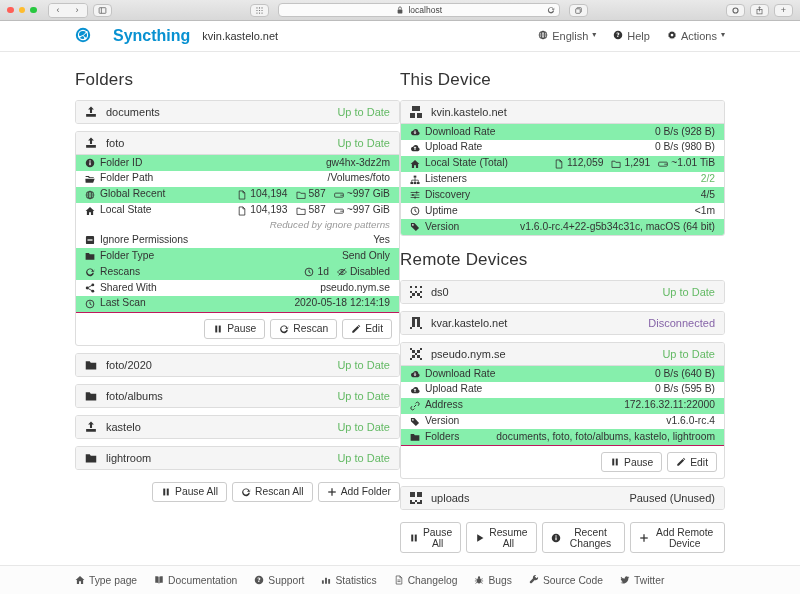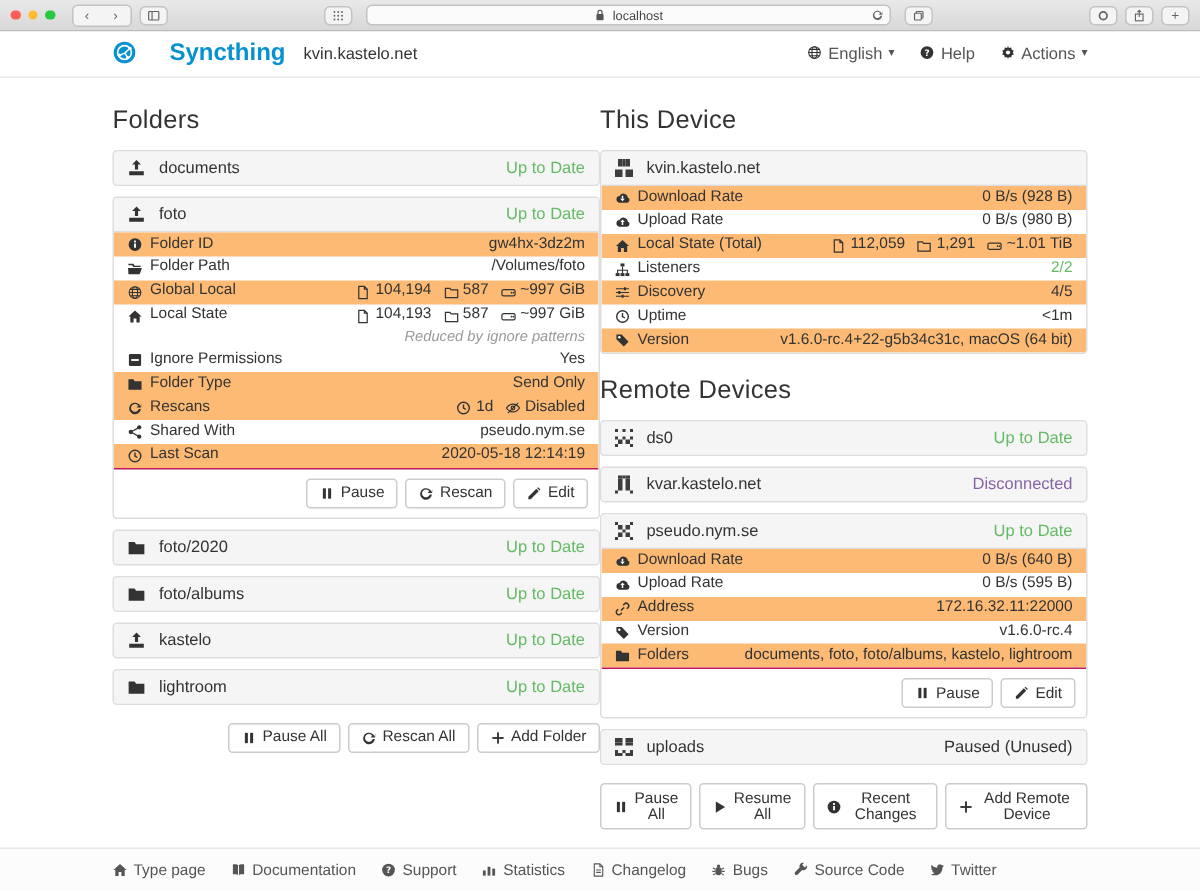--- a/index.html
+++ b/index.html
@@ -15,21 +15,21 @@
   .browser { height:21px; flex:0 0 21px; background:linear-gradient(#e9e9e9,#d8d8d8);
     border-bottom:1px solid #bcbcbc; display:flex; align-items:center; padding:0 7px; gap:5px; }
   .tl { width:6.5px; height:6.5px; border-radius:50%; }
   .tl.r { background:#ff5f57; } .tl.y { background:#febc2e; } .tl.g { background:#28c840; }
   .cgroup { display:flex; border:1px solid #c3c3c3; border-radius:4px; overflow:hidden; margin-left:6px; }
   .cbtn { height:13px; min-width:19px; background:#f4f4f4; display:flex; align-items:center;
     justify-content:center; font-size:9px; color:#636363; }
   .cbtn.single { border:1px solid #c3c3c3; border-radius:4px; }
   .cbtn svg { width:9px; height:9px; }
   .spacer { flex:1; }
-  .addr { width:350px; height:13.5px; background:#fbfbfb; border:1px solid #c3c3c3; border-radius:4px;
+  .addr { width:282px; height:13.5px; background:#fbfbfb; border:1px solid #c3c3c3; border-radius:4px;
     display:flex; align-items:center; justify-content:center; gap:3px; font-size:8.5px; color:#444;
     position:relative; margin:0 4px; }
   .addr .reload { position:absolute; right:4px; top:1.5px; color:#666; }
   .addr svg { width:8px; height:8px; }
 
   
   .navbar { height:31px; flex:0 0 31px; background:#fff; border-bottom:1px solid #e7e7e7;
     display:flex; align-items:center; padding:0 75px; font-size:11px; color:#555; }
   .brand { display:flex; align-items:flex-start; gap:22px; color:#0891d1; font-weight:bold; font-size:16px; }
   .brand svg { width:16px; height:16px; }
@@ -44,21 +44,21 @@
   .sec-title { font-size:17px; font-weight:500; color:#333; margin:6px 0 10px; letter-spacing:.2px; }
 
   .panel { border:1px solid #ddd; border-radius:3px; margin-bottom:7px; background:#fff; overflow:hidden; }
   .phead { background:#f5f5f5; padding:5px 9px; display:flex; align-items:center; gap:9px;
     font-size:11px; color:#333; cursor:pointer; }
   .phead .ic svg { width:12px; height:12px; }
   .status { margin-left:auto; }
   .status.green { color:#64ba65; } .status.purple { color:#8664a8; } .status.plain { color:#333; }
   .pbody { border-top:1px solid #ddd; }
   .drow { display:flex; align-items:center; padding:1.5px 9px; font-size:10.3px; line-height:1.25; }
-  .drow.stripe { background:#fdba74;align-items:flex-end; }
+  .drow.stripe { background:#86efac;align-items:flex-end; }
   .dlabel { display:flex; align-items:center; gap:5px; white-space:nowrap; }
   .dvalue { margin-left:auto; display:flex; align-items:center; gap:8px; white-space:nowrap; }
   .dvalue.green { color:#64ba65; }
   .seg { display:flex; align-items:center; gap:3px; }
   .note { padding:1px 9px 2px; font-size:9.8px; color:#999; font-style:italic; text-align:right; }
   .pactions { display:flex; justify-content:flex-end; gap:5px; padding:6px 7px; border-top:1px solid #be185d; }
   .btn { display:inline-flex; align-items:center; gap:4px; background:#fff; border:1px solid #ccc;
     border-radius:3px; padding:3.5px 8px; font-size:10.3px; color:#333; cursor:pointer; font-family:inherit; }
   .actions-row { display:flex; justify-content:flex-end; gap:5px; margin:12px 0 14px; }
 
@@ -248,21 +248,21 @@
                 <span class="dlabel">
                   <span class="ic">
                     <svg viewBox="0 0 16 16" fill="currentColor">
                       <g fill="none" stroke="currentColor" stroke-width="1.2">
                         <circle cx="8" cy="8" r="6.2"></circle>
                         <ellipse cx="8" cy="8" rx="2.8" ry="6.2"></ellipse>
                         <path d="M1.8 8h12.4M2.7 4.6h10.6M2.7 11.4h10.6"></path>
                       </g>
                     </svg>
                   </span>
-                  <span>Global Local</span>
+                  <span>Global Recent</span>
                 </span>
                 <span class="dvalue">
                   <span class="seg">
                     <span class="ic">
                       <svg viewBox="0 0 16 16" fill="currentColor">
                         <g fill="none" stroke="currentColor" stroke-width="1.3">
                           <path d="M3.5 1.5h6l3 3v10h-9z"></path>
                           <path d="M9.5 1.5v3h3"></path>
                         </g>
                       </svg>

